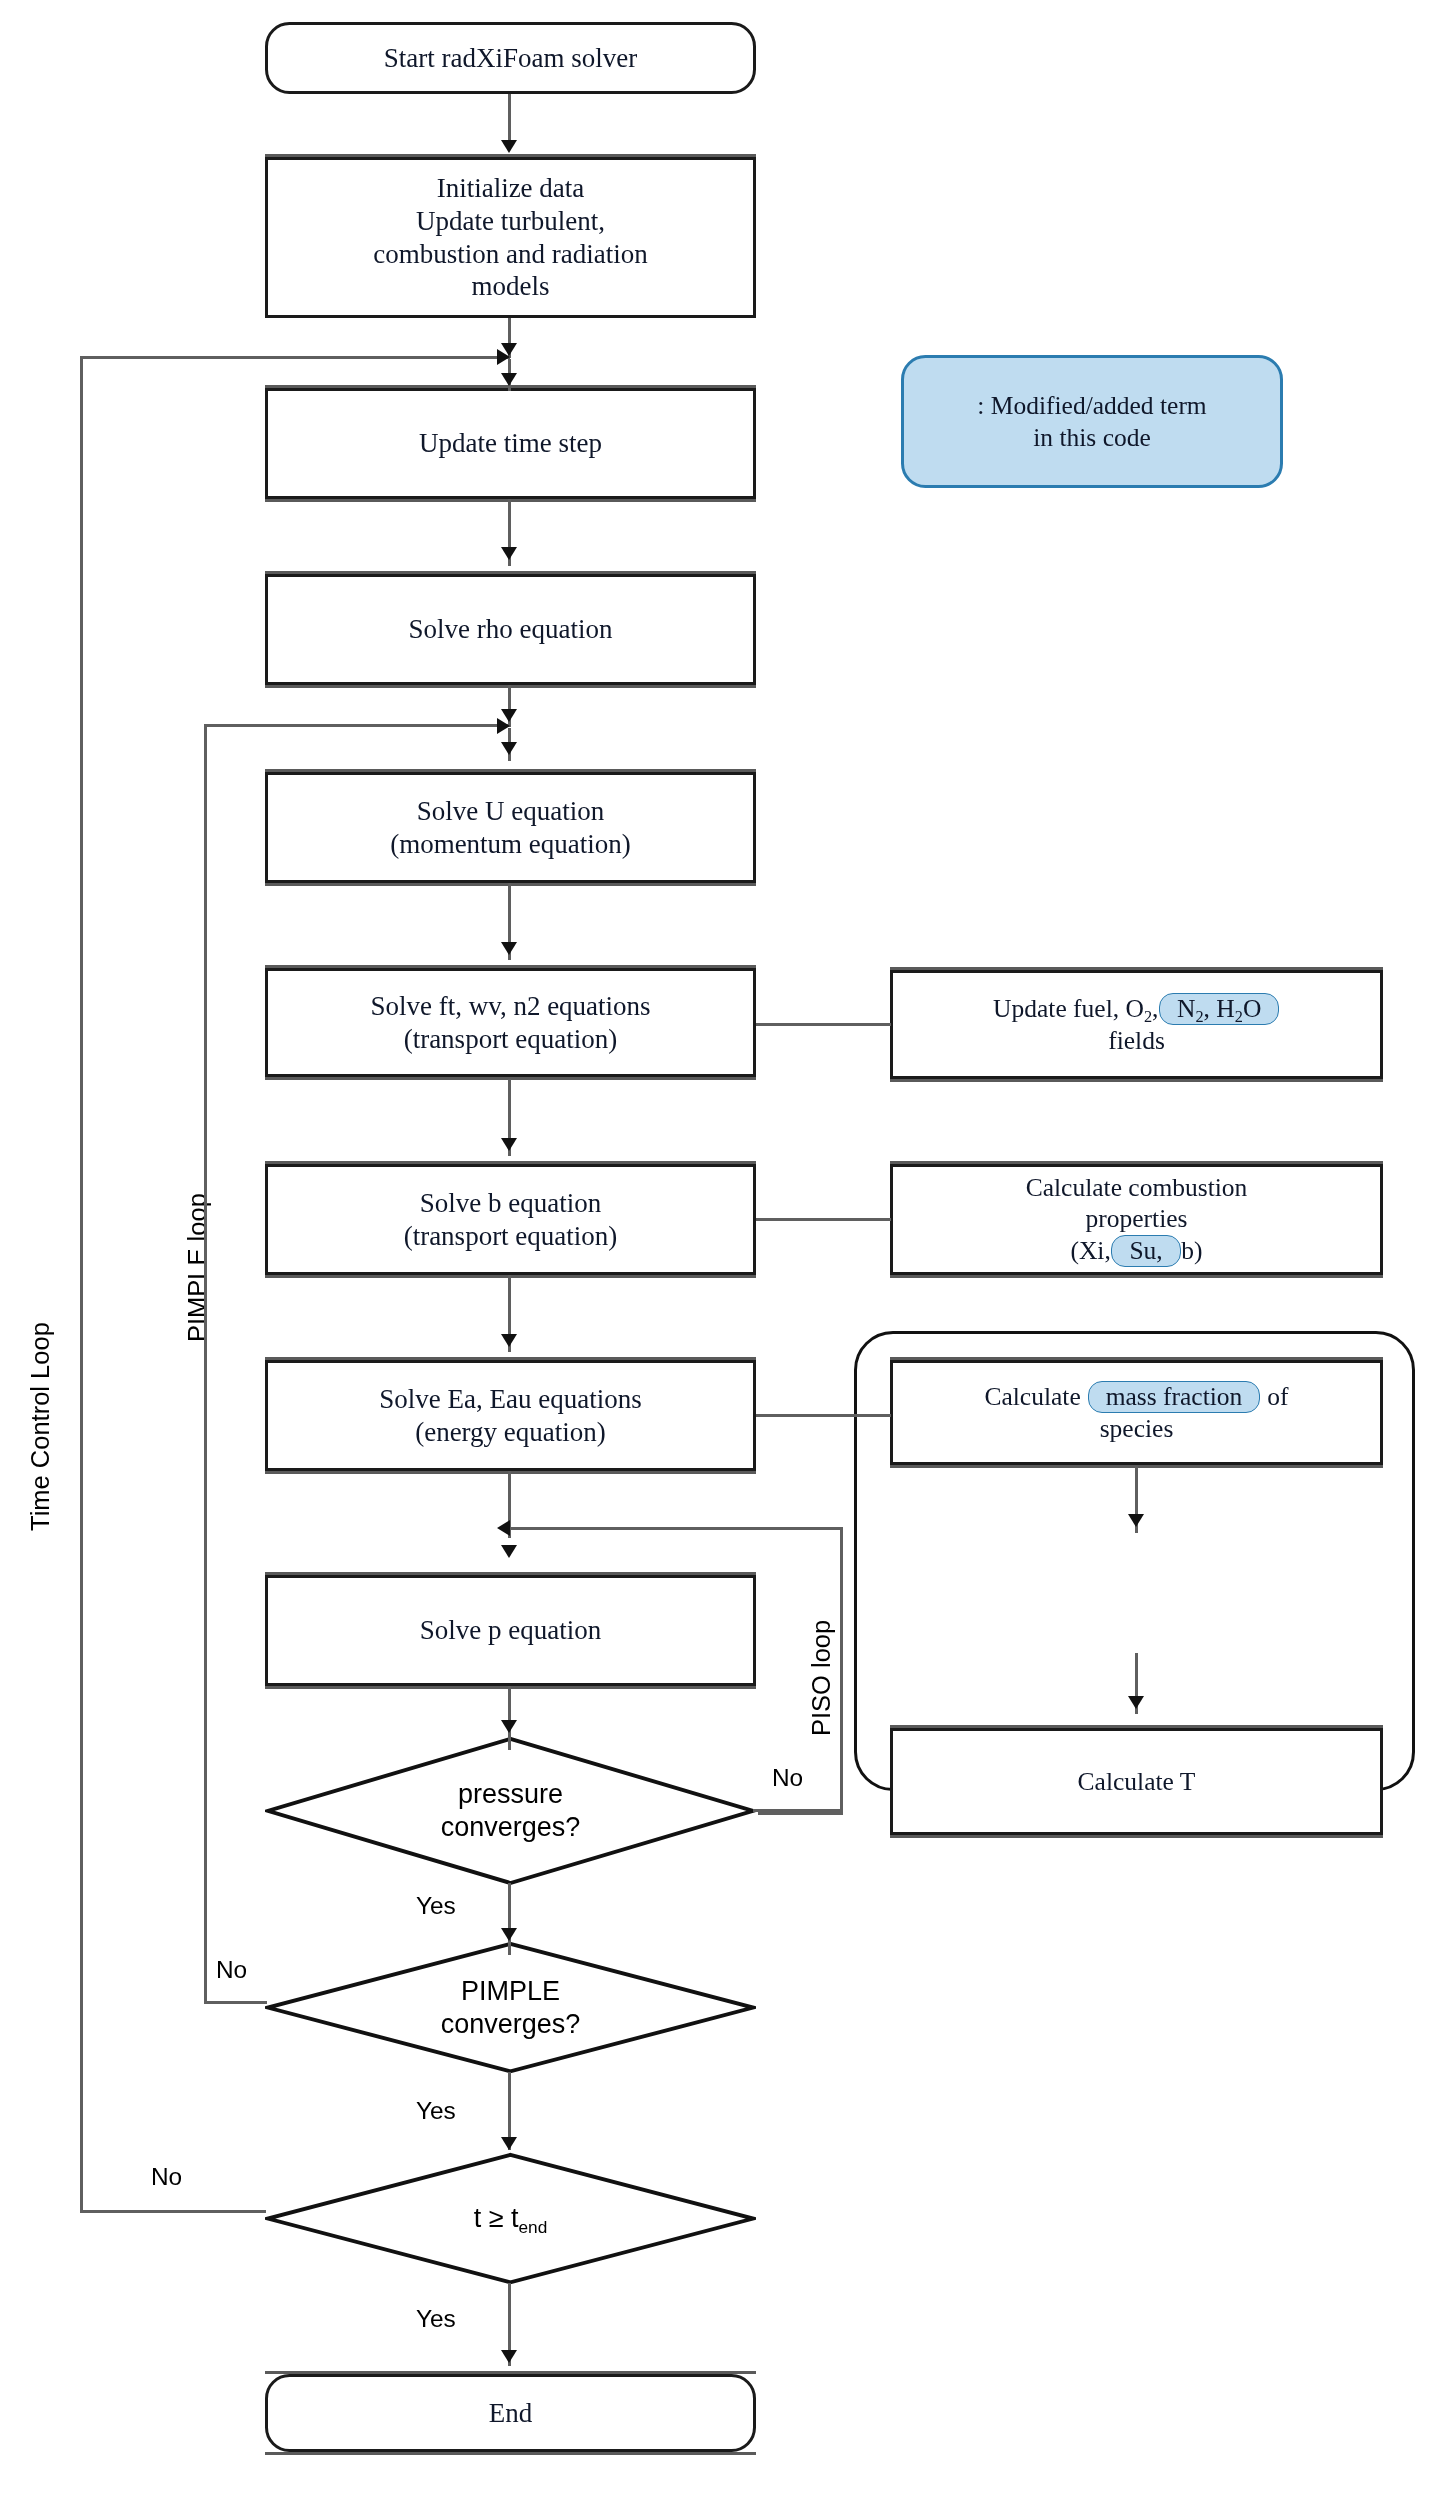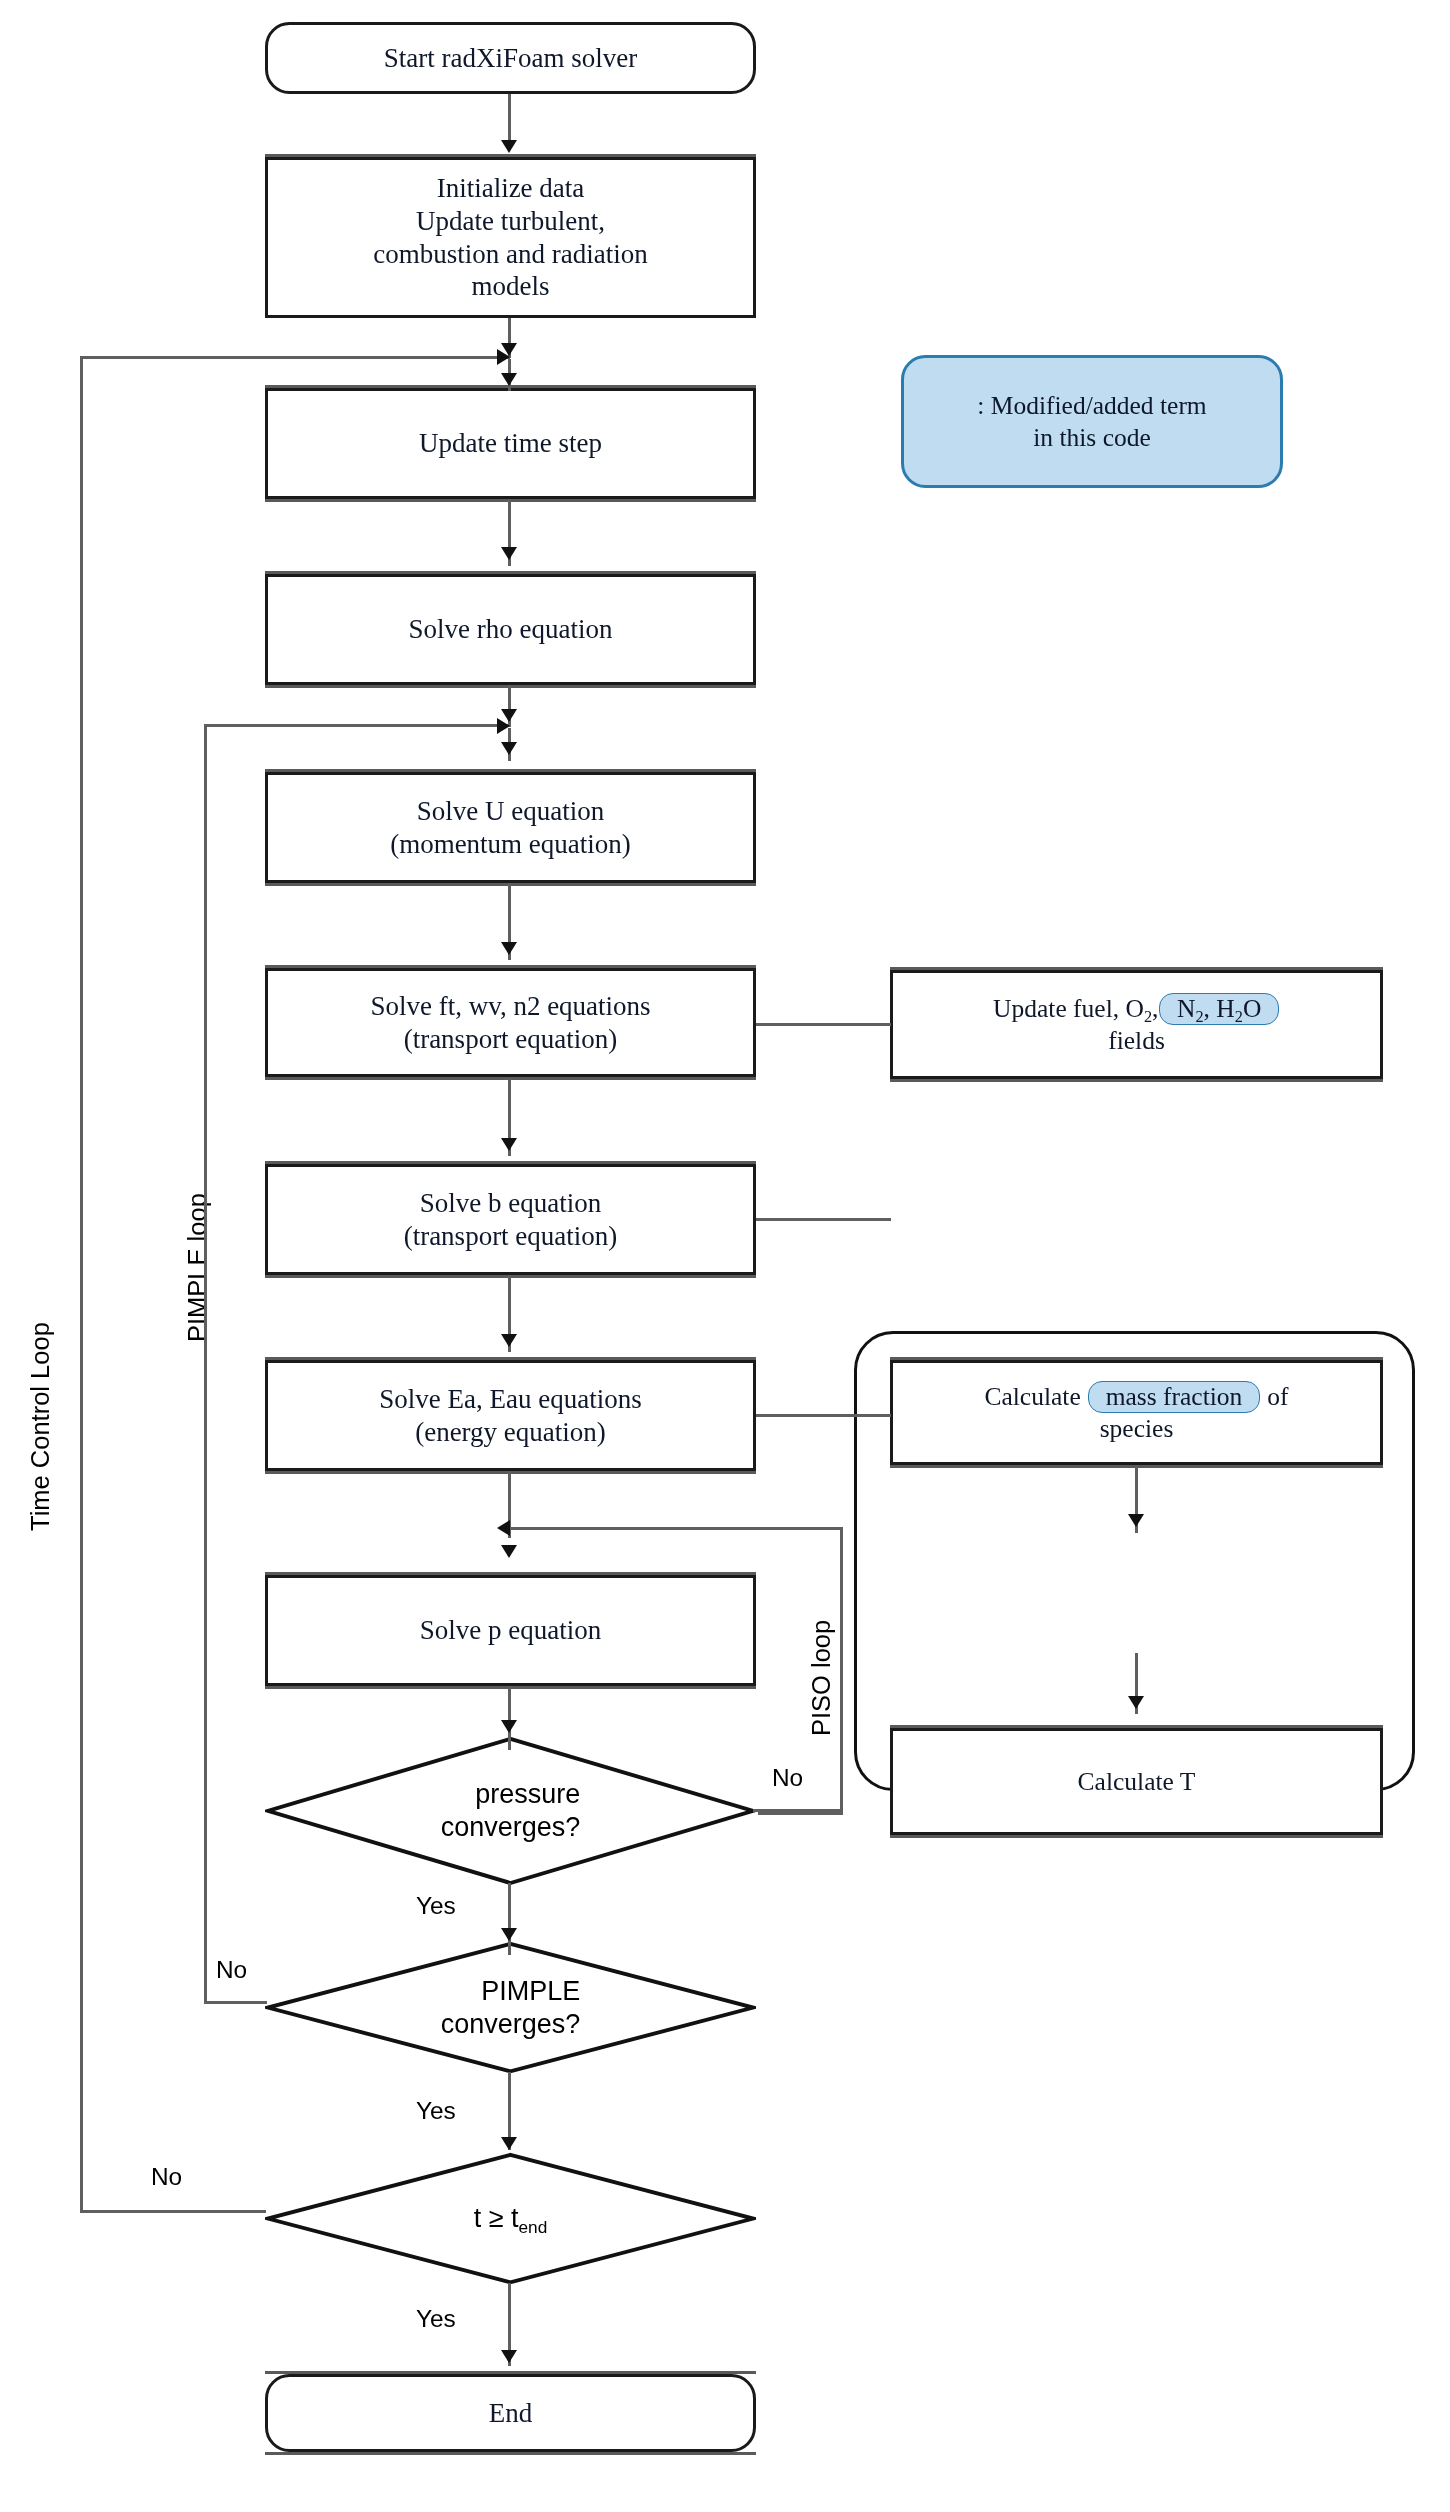--- a/index.html
+++ b/index.html
@@ -16,21 +16,21 @@
   .group{position:absolute;box-sizing:border-box;border:3.9px solid #111;border-radius:39px;background:transparent;}
 
   
   .shadow-t::before{content:"";position:absolute;left:-3.3px;right:-3.3px;top:-6.1px;height:2.8px;background:#5a5a5a;}
   .shadow-b::after{content:"";position:absolute;left:-3.3px;right:-3.3px;bottom:-6.1px;height:2.8px;background:#5a5a5a;}
 
   
   .diamond{position:absolute;}
   .diamond .dshape{position:absolute;inset:0;}
   .diamond .dlabel{position:absolute;inset:0;display:flex;align-items:center;
-                   justify-content:center;text-align:right;line-height:1.22;color:#000;}
+                   justify-content:center;text-align:center;line-height:1.22;color:#000;}
 
   
   .ln{position:absolute;background:#5f5f5f;}
   .arrow{position:absolute;width:0;height:0;}
   .arrow.down{border-left:8.3px solid transparent;border-right:8.3px solid transparent;border-top:13.3px solid #111;}
   .arrow.left{border-top:8.3px solid transparent;border-bottom:8.3px solid transparent;border-right:13.3px solid #111;}
   .arrow.right{border-top:8.3px solid transparent;border-bottom:8.3px solid transparent;border-left:13.3px solid #111;}
 
   
   .elab{position:absolute;color:#000;white-space:nowrap;}
@@ -104,20 +104,27 @@
     <span>End</span>
   </div>
 
   <div class="node proc fs-mid shadow-t shadow-b" style="left:890px;top:970px;width:493px;height:109px;">
     <span>
       <span>Update fuel, O</span><sub>2</sub><span>,</span><span class="hl">N<sub>2</sub>, H<sub>2</sub>O</span><br>
       <span>fields</span>
     </span>
   </div>
 
+  <div class="node proc fs-mid shadow-t shadow-b" style="left:890px;top:1164px;width:493px;height:111px;">
+    <span>
+      <span>Calculate combustion</span><br>
+      <span>properties</span><br>
+      <span>(Xi,</span><span class="hl">Su,</span><span>b)</span>
+    </span>
+  </div>
 
   <div class="group" style="left:854px;top:1331px;width:561px;height:460px;"></div>
 
   <div class="node proc fs-mid shadow-t shadow-b" style="left:890px;top:1360px;width:493px;height:105px;">
     <span>
       <span>Calculate</span>
       <span class="hl">mass fraction</span>
       <span>of</span><br>
       <span>species</span>
     </span>

